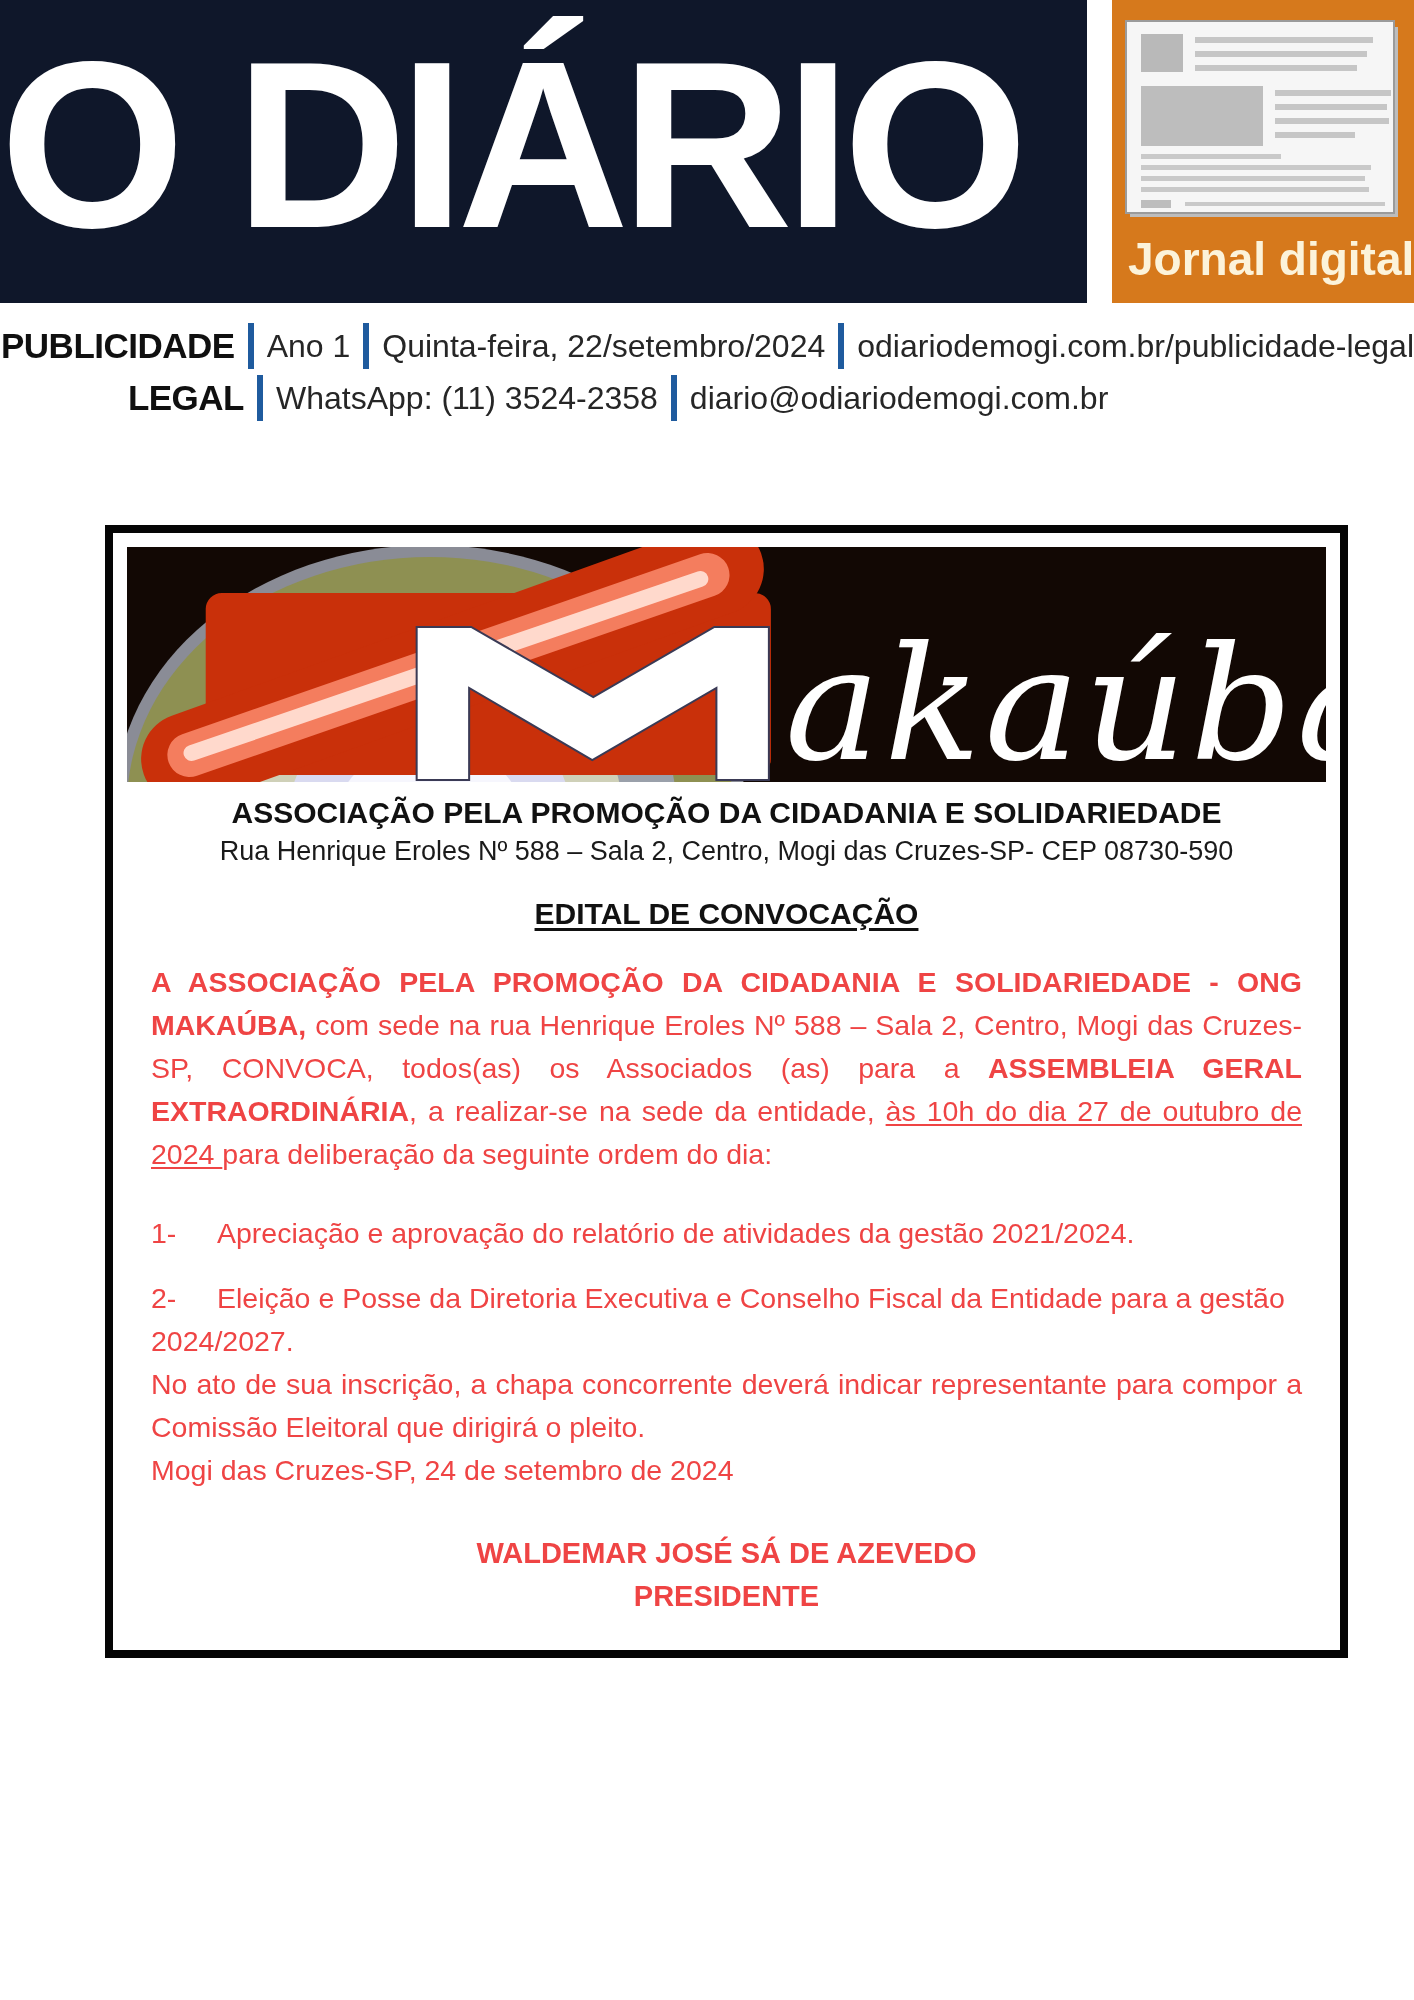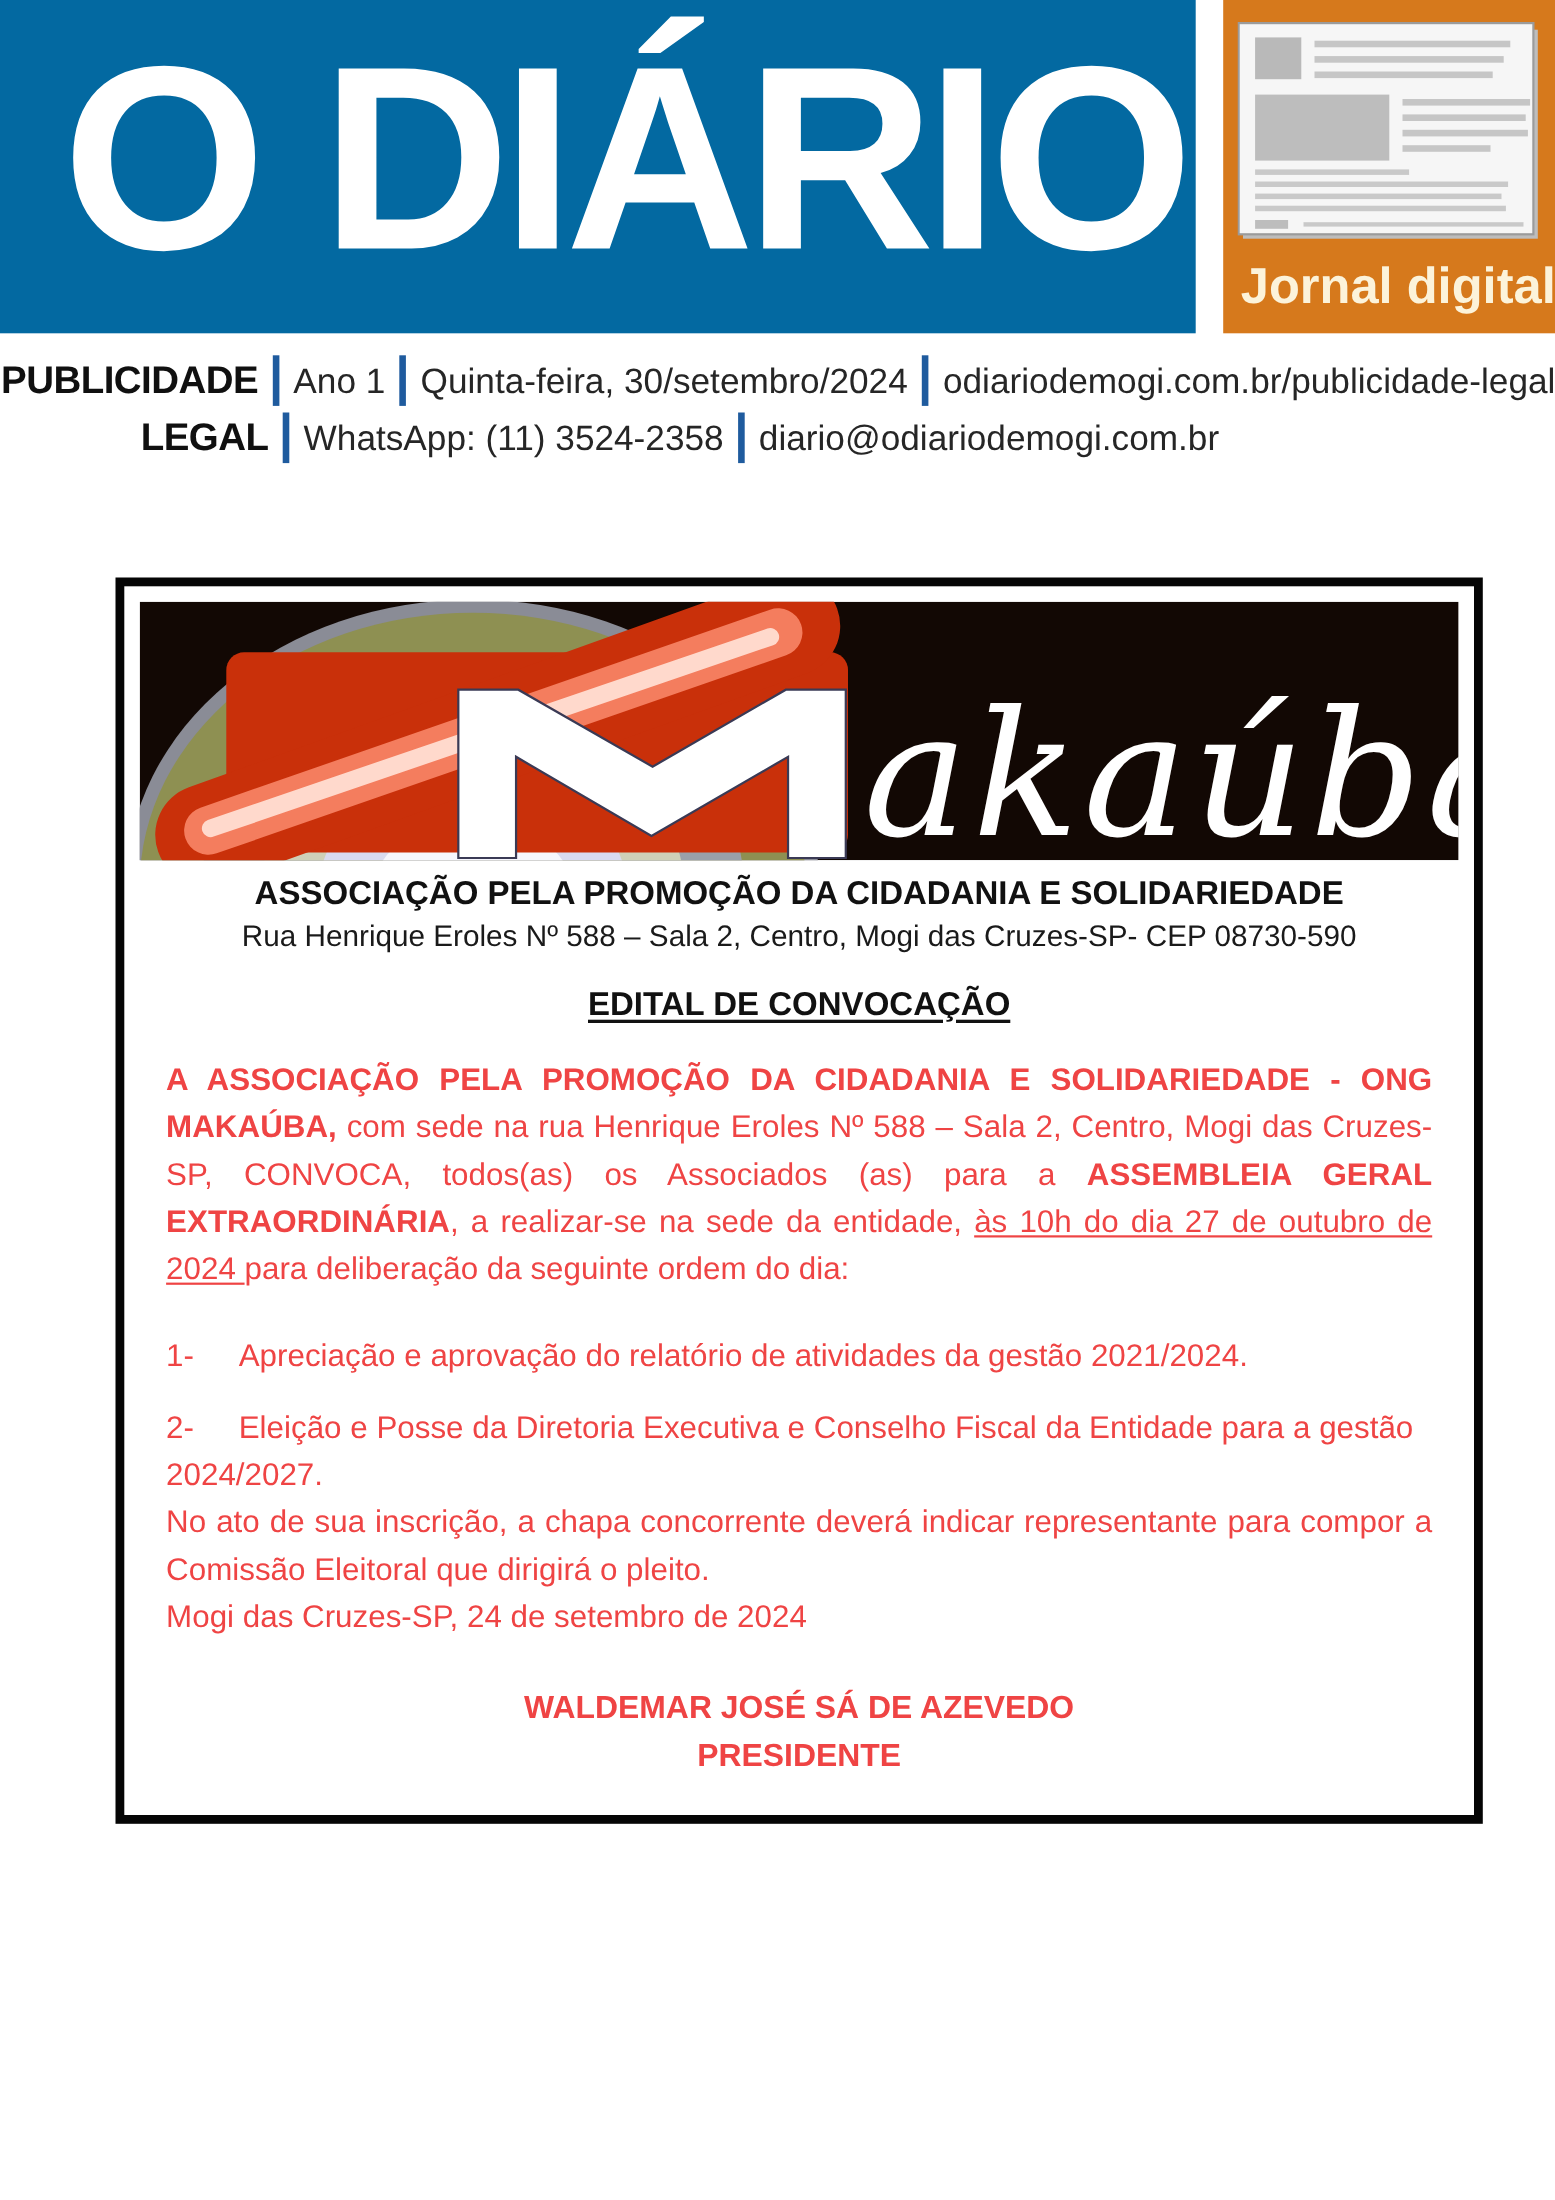--- a/index.html
+++ b/index.html
@@ -8,22 +8,22 @@
     height:2000px;
     font-family:"Liberation Sans", sans-serif;
     color:#1c1c1c;
     overflow:hidden;
     position:relative;
   }
 
   
   .banner-row { display:flex; height:303px; }
   .banner-blue {
-    width:1087px; height:303px; background:#0369a1;
-    display:flex; align-items:center; justify-content:flex-end;
+    width:1087px; height:303px; background:#0f172a;
+    display:flex; align-items:center; justify-content:flex-start;
   }
   .banner-title {
     color:#fff; font-weight:bold; font-size:238px; line-height:1;
     letter-spacing:-8px; padding:0 10px 14px 0; white-space:nowrap;
   }
   .banner-orange {
     margin-left:25px; flex:1; height:303px; background:#d6791c; position:relative;
   }
   .news-icon { position:absolute; top:20px; left:13px; width:274px; height:198px; }
   .banner-tagline {
@@ -96,21 +96,21 @@
     <div class="banner-tagline">Jornal digital</div>
   </div>
 </div>
 
 <div class="masthead">
   <div class="masthead-row">
     <div class="masthead-label">PUBLICIDADE</div>
     <div class="sep"></div>
     <span class="masthead-item">Ano 1</span>
     <div class="sep"></div>
-    <span class="masthead-item">Quinta-feira, 30/setembro/2024</span>
+    <span class="masthead-item">Quinta-feira, 22/setembro/2024</span>
     <div class="sep"></div>
     <span class="masthead-item">odiariodemogi.com.br/publicidade-legal</span>
   </div>
   <div class="masthead-row">
     <div class="masthead-label">LEGAL</div>
     <div class="sep"></div>
     <span class="masthead-item">WhatsApp: (11) 3524-2358</span>
     <div class="sep"></div>
     <span class="masthead-item">diario@odiariodemogi.com.br</span>
   </div>

